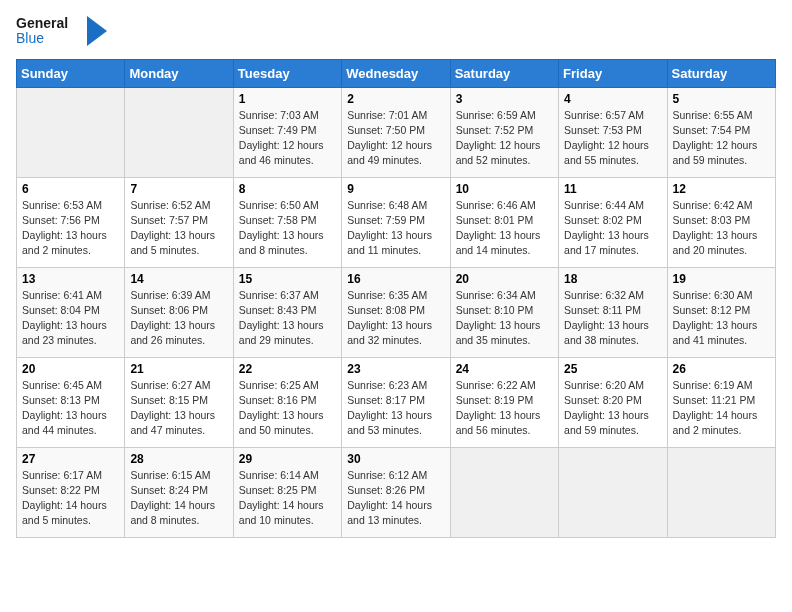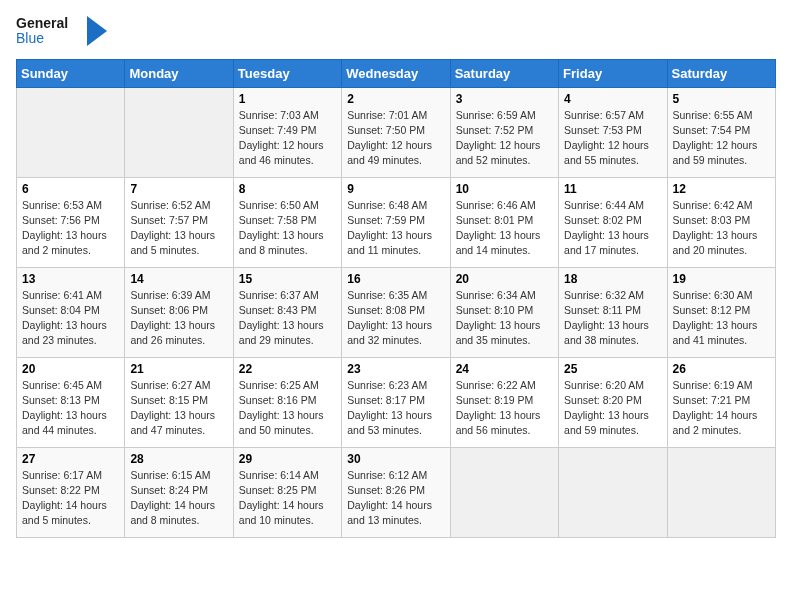--- a/index.html
+++ b/index.html
@@ -263,21 +263,21 @@
         </td>
         <td>
           <div class="day-num">25</div>
           <div class="day-info">Sunrise: 6:20 AM
 Sunset: 8:20 PM
 Daylight: 13 hours and 59 minutes.</div>
         </td>
         <td>
           <div class="day-num">26</div>
           <div class="day-info">Sunrise: 6:19 AM
-Sunset: 7:21 PM
+Sunset: 11:21 PM
 Daylight: 14 hours and 2 minutes.</div>
         </td>
       </tr>
       <tr>
         <td>
           <div class="day-num">27</div>
           <div class="day-info">Sunrise: 6:17 AM
 Sunset: 8:22 PM
 Daylight: 14 hours and 5 minutes.</div>
         </td>

